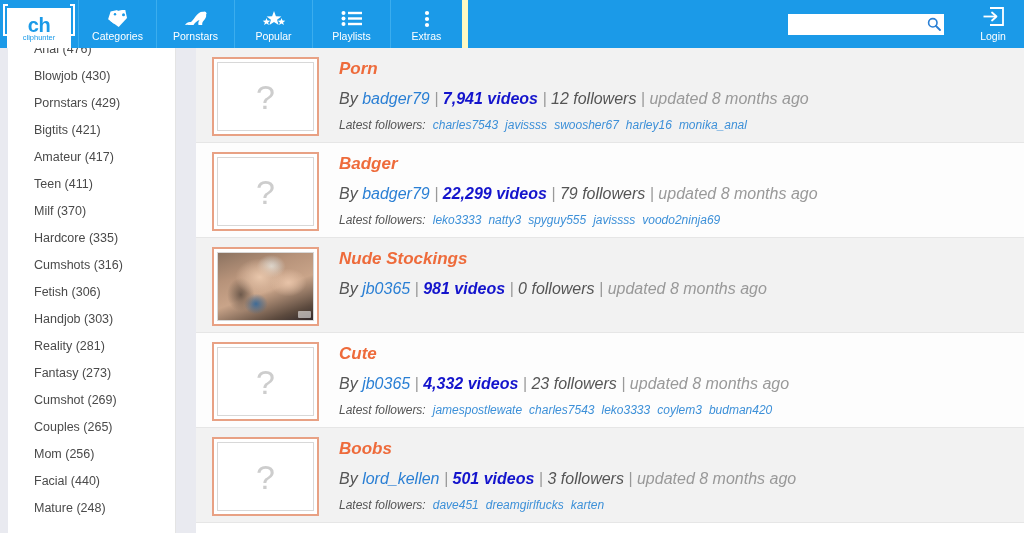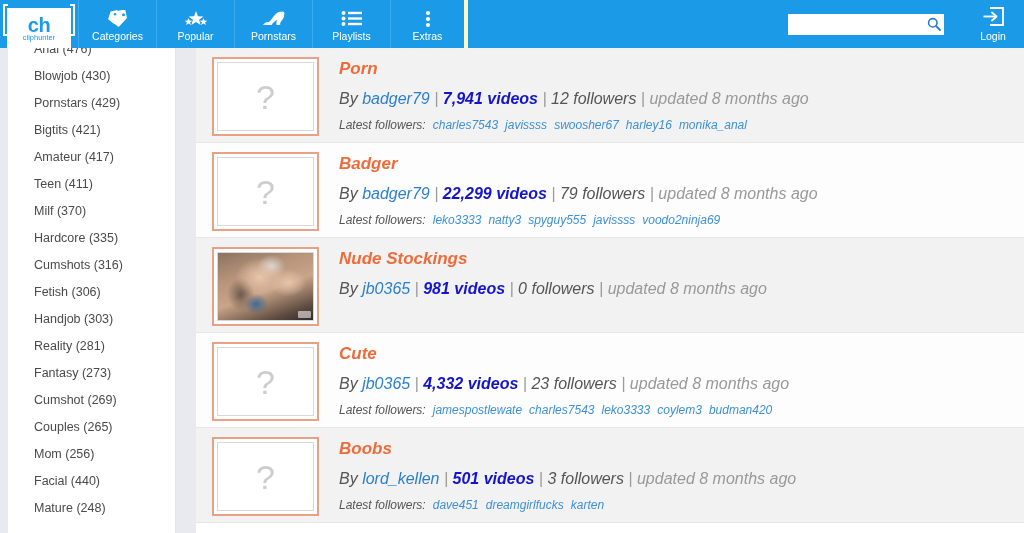--- a/index.html
+++ b/index.html
@@ -55,21 +55,21 @@
     display: flex; align-items: center; height: 48px;
   }
   .nav-item {
     width: 78px; height: 48px;
     border-left: 1px solid #3badee;
     display: flex; flex-direction: column;
     align-items: center; justify-content: center;
     color: #ffffff; cursor: pointer;
     padding-top: 2px;
   }
-  .nav-item:last-child { border-right: 4px solid #fef9c3; }
+  .nav-item:last-child { border-right: 6px solid #fef9c3; }
   .nav-icon {
     height: 20px; width: 26px;
     display: flex; align-items: center; justify-content: center;
     margin-bottom: 2px;
   }
   .nav-label { font-size: 10.5px; line-height: 1; }
 
   .header-right {
     margin-left: auto;
     display: flex; align-items: center;
@@ -255,38 +255,38 @@
           <circle cx="16.5" cy="4.8" r="1.5" fill="#1b9ae8"></circle>
           <path d="M5 1 L12 1 L12 8 L6 14 L1 8 Z" fill="#fff" transform="rotate(-12 7 8)"></path>
           <circle cx="8" cy="4.2" r="1.2" fill="#1b9ae8"></circle>
         </svg>
       </span>
       <span class="nav-label">Categories</span>
     </div>
 
     <div class="nav-item">
       <span class="nav-icon">
+        <svg width="26" height="17" viewBox="0 0 26 17">
+          <path d="M2 15 C5 15 7 13 9 11 C11.5 8.5 13 5 16 3 C18 1.7 20 1.5 21.5 2.5 C23 3.5 23.5 5.5 23 7 C22.3 9 21 10 20 11.5 C19.3 12.6 19 14 19.3 15 L15.5 15 C15 13 15.5 11.5 16.5 10 C14 11 12 12.5 10.5 15 Z" fill="#fff"></path>
+          <circle cx="21.3" cy="3.6" r="2.2" fill="#fff"></circle>
+          <path d="M2 15 C3.5 12.5 6 11.5 8.5 12.2 C7 13.6 5 14.8 2 15 Z" fill="#fff"></path>
+        </svg>
+      </span>
+      <span class="nav-label">Pornstars</span>
+    </div>
+
+    <div class="nav-item">
+      <span class="nav-icon">
         <svg width="24" height="18" viewBox="0 0 24 18">
           <path d="M12 1 L13.9 6.2 L19.4 6.4 L15.1 9.8 L16.6 15.1 L12 12 L7.4 15.1 L8.9 9.8 L4.6 6.4 L10.1 6.2 Z" fill="#fff"></path>
           <path d="M4.5 8 L5.5 10.6 L8.3 10.7 L6.1 12.4 L6.9 15 L4.5 13.5 L2.1 15 L2.9 12.4 L0.7 10.7 L3.5 10.6 Z" fill="#fff"></path>
           <path d="M19.5 8 L20.5 10.6 L23.3 10.7 L21.1 12.4 L21.9 15 L19.5 13.5 L17.1 15 L17.9 12.4 L15.7 10.7 L18.5 10.6 Z" fill="#fff"></path>
         </svg>
       </span>
       <span class="nav-label">Popular</span>
-    </div>
-
-    <div class="nav-item">
-      <span class="nav-icon">
-        <svg width="26" height="17" viewBox="0 0 26 17">
-          <path d="M2 15 C5 15 7 13 9 11 C11.5 8.5 13 5 16 3 C18 1.7 20 1.5 21.5 2.5 C23 3.5 23.5 5.5 23 7 C22.3 9 21 10 20 11.5 C19.3 12.6 19 14 19.3 15 L15.5 15 C15 13 15.5 11.5 16.5 10 C14 11 12 12.5 10.5 15 Z" fill="#fff"></path>
-          <circle cx="21.3" cy="3.6" r="2.2" fill="#fff"></circle>
-          <path d="M2 15 C3.5 12.5 6 11.5 8.5 12.2 C7 13.6 5 14.8 2 15 Z" fill="#fff"></path>
-        </svg>
-      </span>
-      <span class="nav-label">Pornstars</span>
     </div>
 
     <div class="nav-item">
       <span class="nav-icon">
         <svg width="22" height="17" viewBox="0 0 22 17">
           <circle cx="2.5" cy="3" r="2" fill="#fff"></circle>
           <rect x="7" y="1.8" width="14" height="2.4" fill="#fff"></rect>
           <circle cx="2.5" cy="8.5" r="2" fill="#fff"></circle>
           <rect x="7" y="7.3" width="14" height="2.4" fill="#fff"></rect>
           <circle cx="2.5" cy="14" r="2" fill="#fff"></circle>

